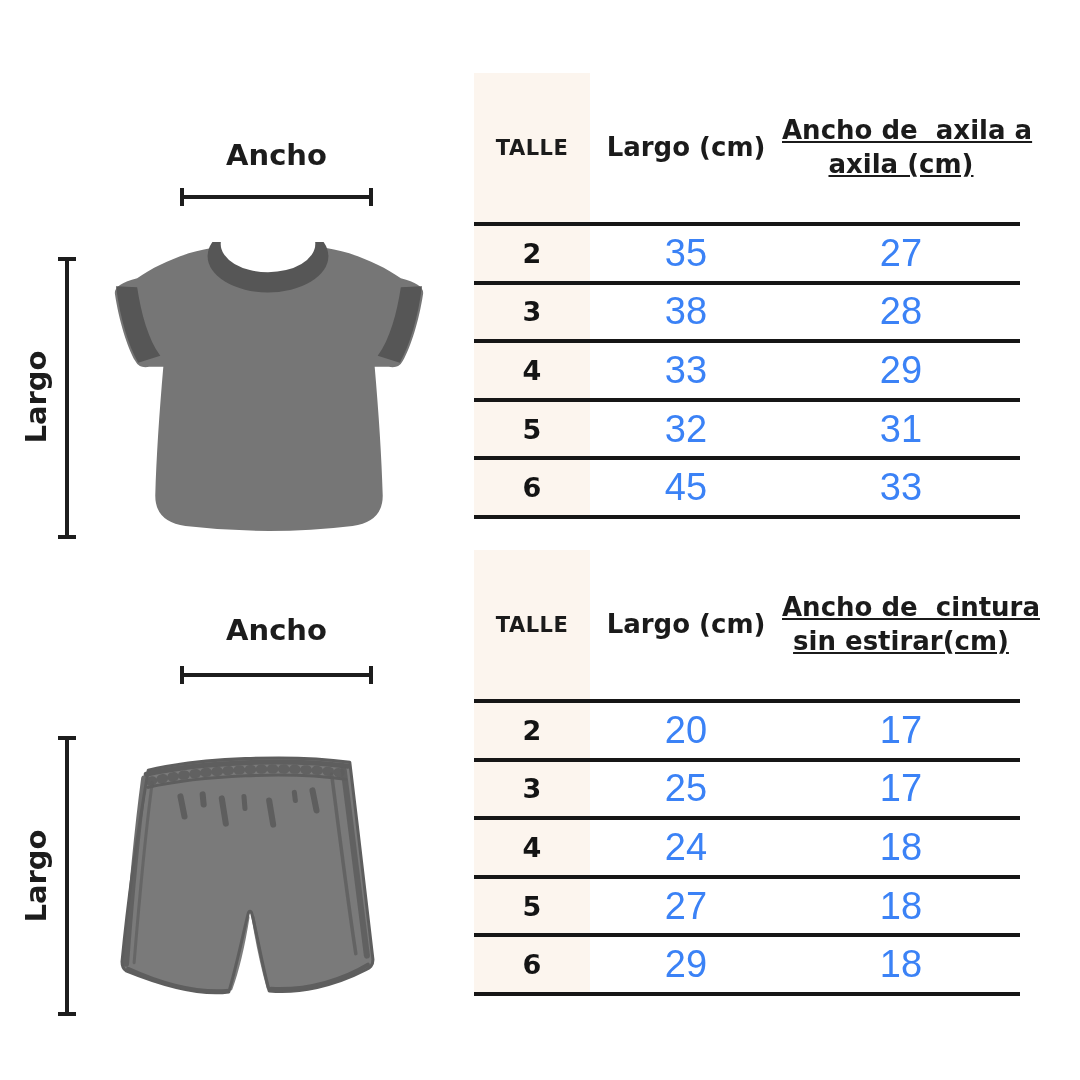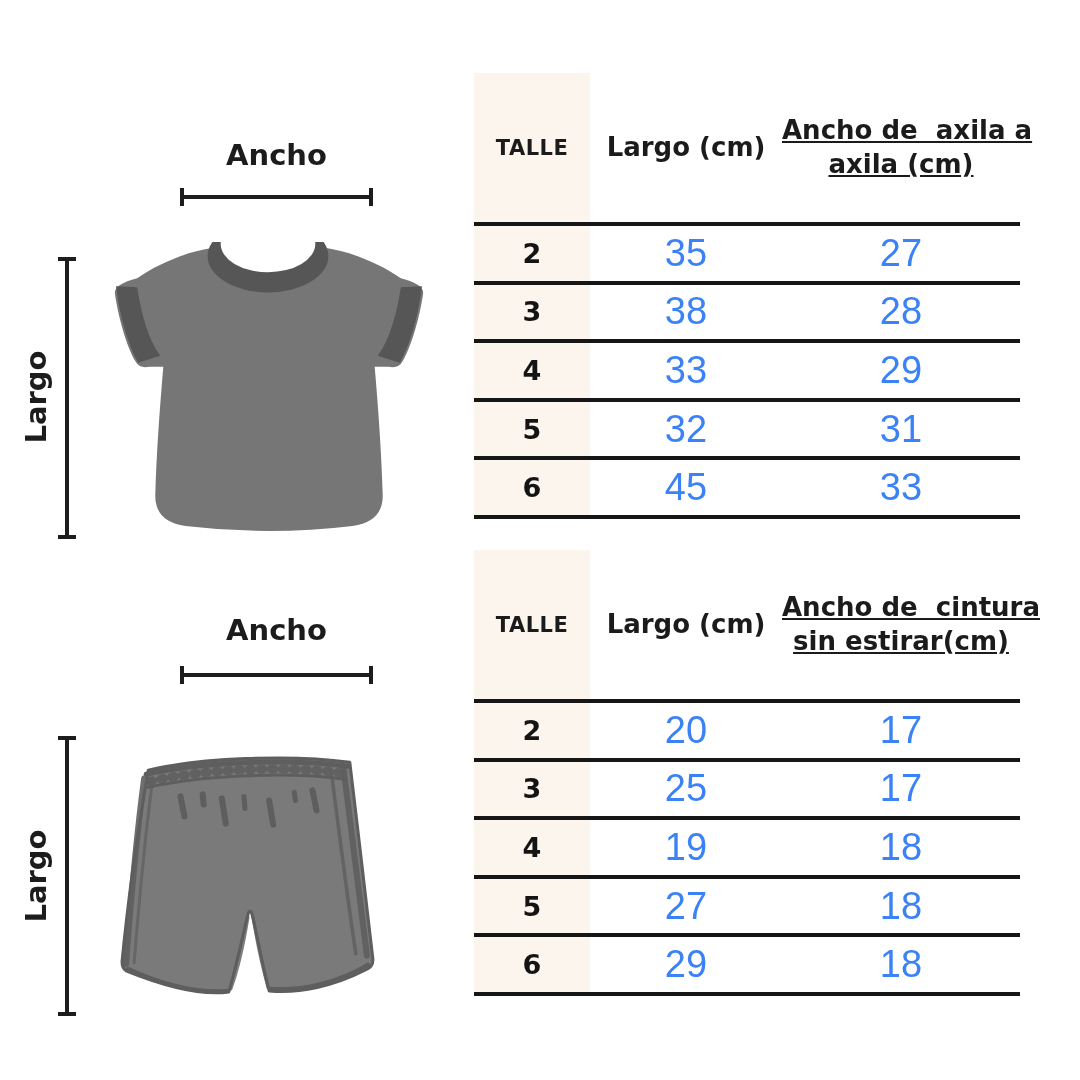--- a/index.html
+++ b/index.html
@@ -219,21 +219,21 @@
         <td>20</td>
         <td>17</td>
       </tr>
       <tr>
         <td class="size-c">3</td>
         <td>25</td>
         <td>17</td>
       </tr>
       <tr>
         <td class="size-c">4</td>
-        <td>19</td>
+        <td>24</td>
         <td>18</td>
       </tr>
       <tr>
         <td class="size-c">5</td>
         <td>27</td>
         <td>18</td>
       </tr>
       <tr>
         <td class="size-c">6</td>
         <td>29</td>

